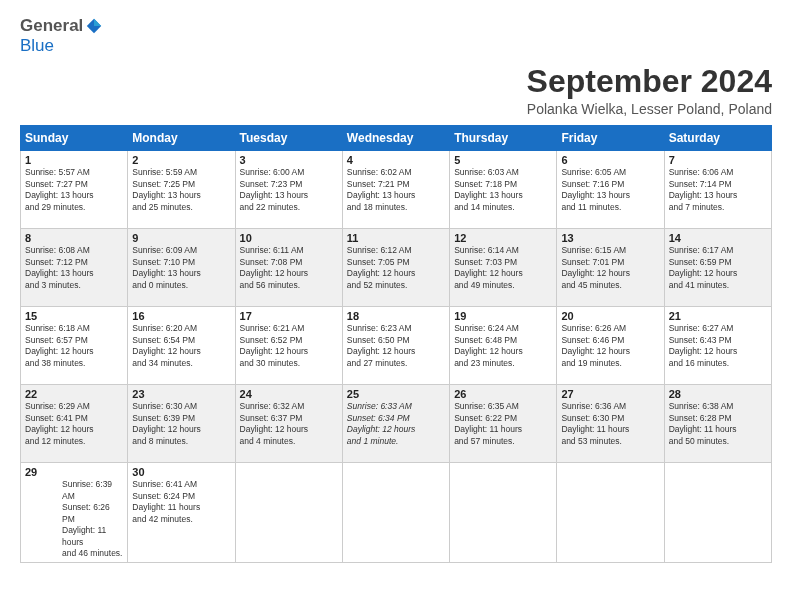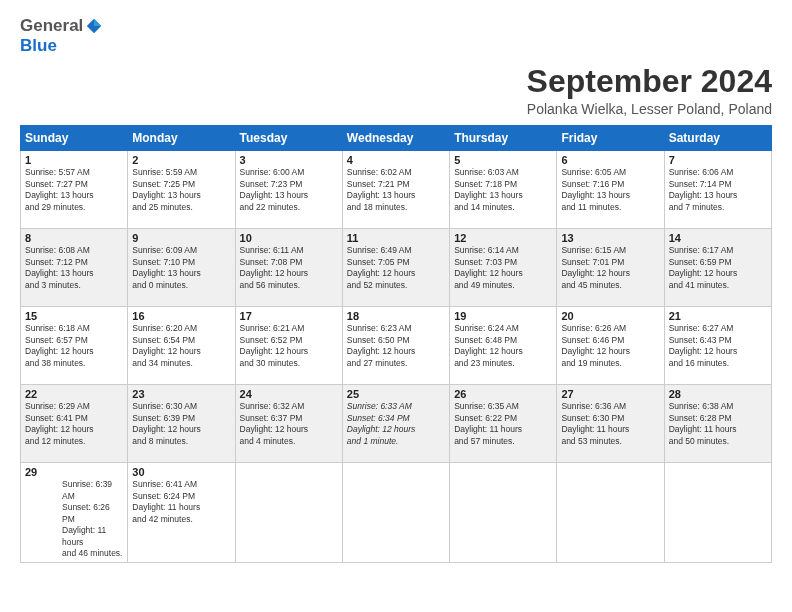--- a/index.html
+++ b/index.html
@@ -28,21 +28,21 @@
       align-items: flex-start;
     }
     .logo-text {
       display: flex;
       align-items: center;
       font-size: 18px;
       font-weight: bold;
       color: #333;
     }
     .logo-general { color: #555; font-weight: bold; font-size: 17px; }
-    .logo-blue { color: #1a6fc4; font-weight: bold; font-size: 17px; }
+    .logo-blue { color: #1a6fc4; font-weight: normal; font-size: 17px; }
     .logo-icon {
       width: 18px;
       height: 18px;
       margin-left: 2px;
     }
     .title-section {
       text-align: right;
       margin-top: 48px;
     }
     .month-title {
@@ -203,21 +203,21 @@
           </td>
           <td>
             <span class="day-num">10</span>
             <div class="day-info" style="white-space: pre-line;">Sunrise: 6:11 AM
 Sunset: 7:08 PM
 Daylight: 12 hours
 and 56 minutes.</div>
           </td>
           <td>
             <span class="day-num">11</span>
-            <div class="day-info" style="white-space: pre-line;">Sunrise: 6:49 AM
+            <div class="day-info" style="white-space: pre-line;">Sunrise: 6:12 AM
 Sunset: 7:05 PM
 Daylight: 12 hours
 and 52 minutes.</div>
           </td>
           <td>
             <span class="day-num">12</span>
             <div class="day-info" style="white-space: pre-line;">Sunrise: 6:14 AM
 Sunset: 7:03 PM
 Daylight: 12 hours
 and 49 minutes.</div>

